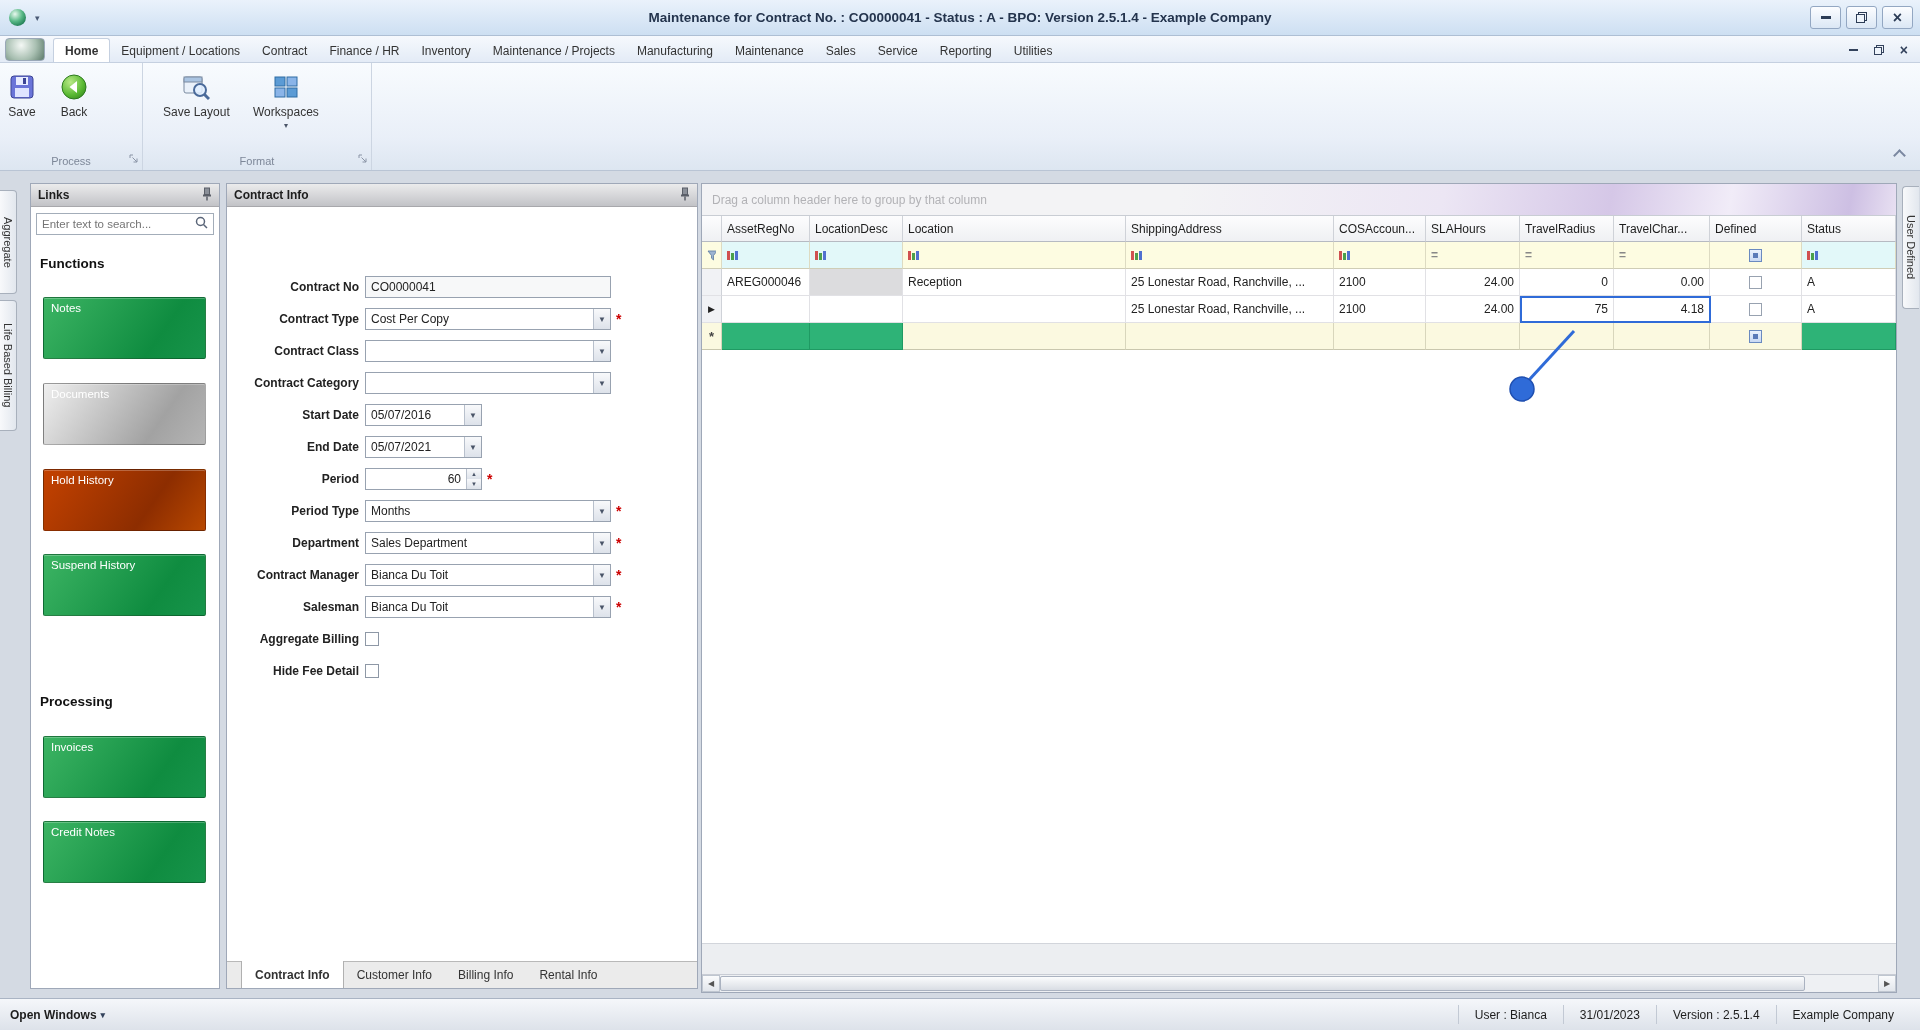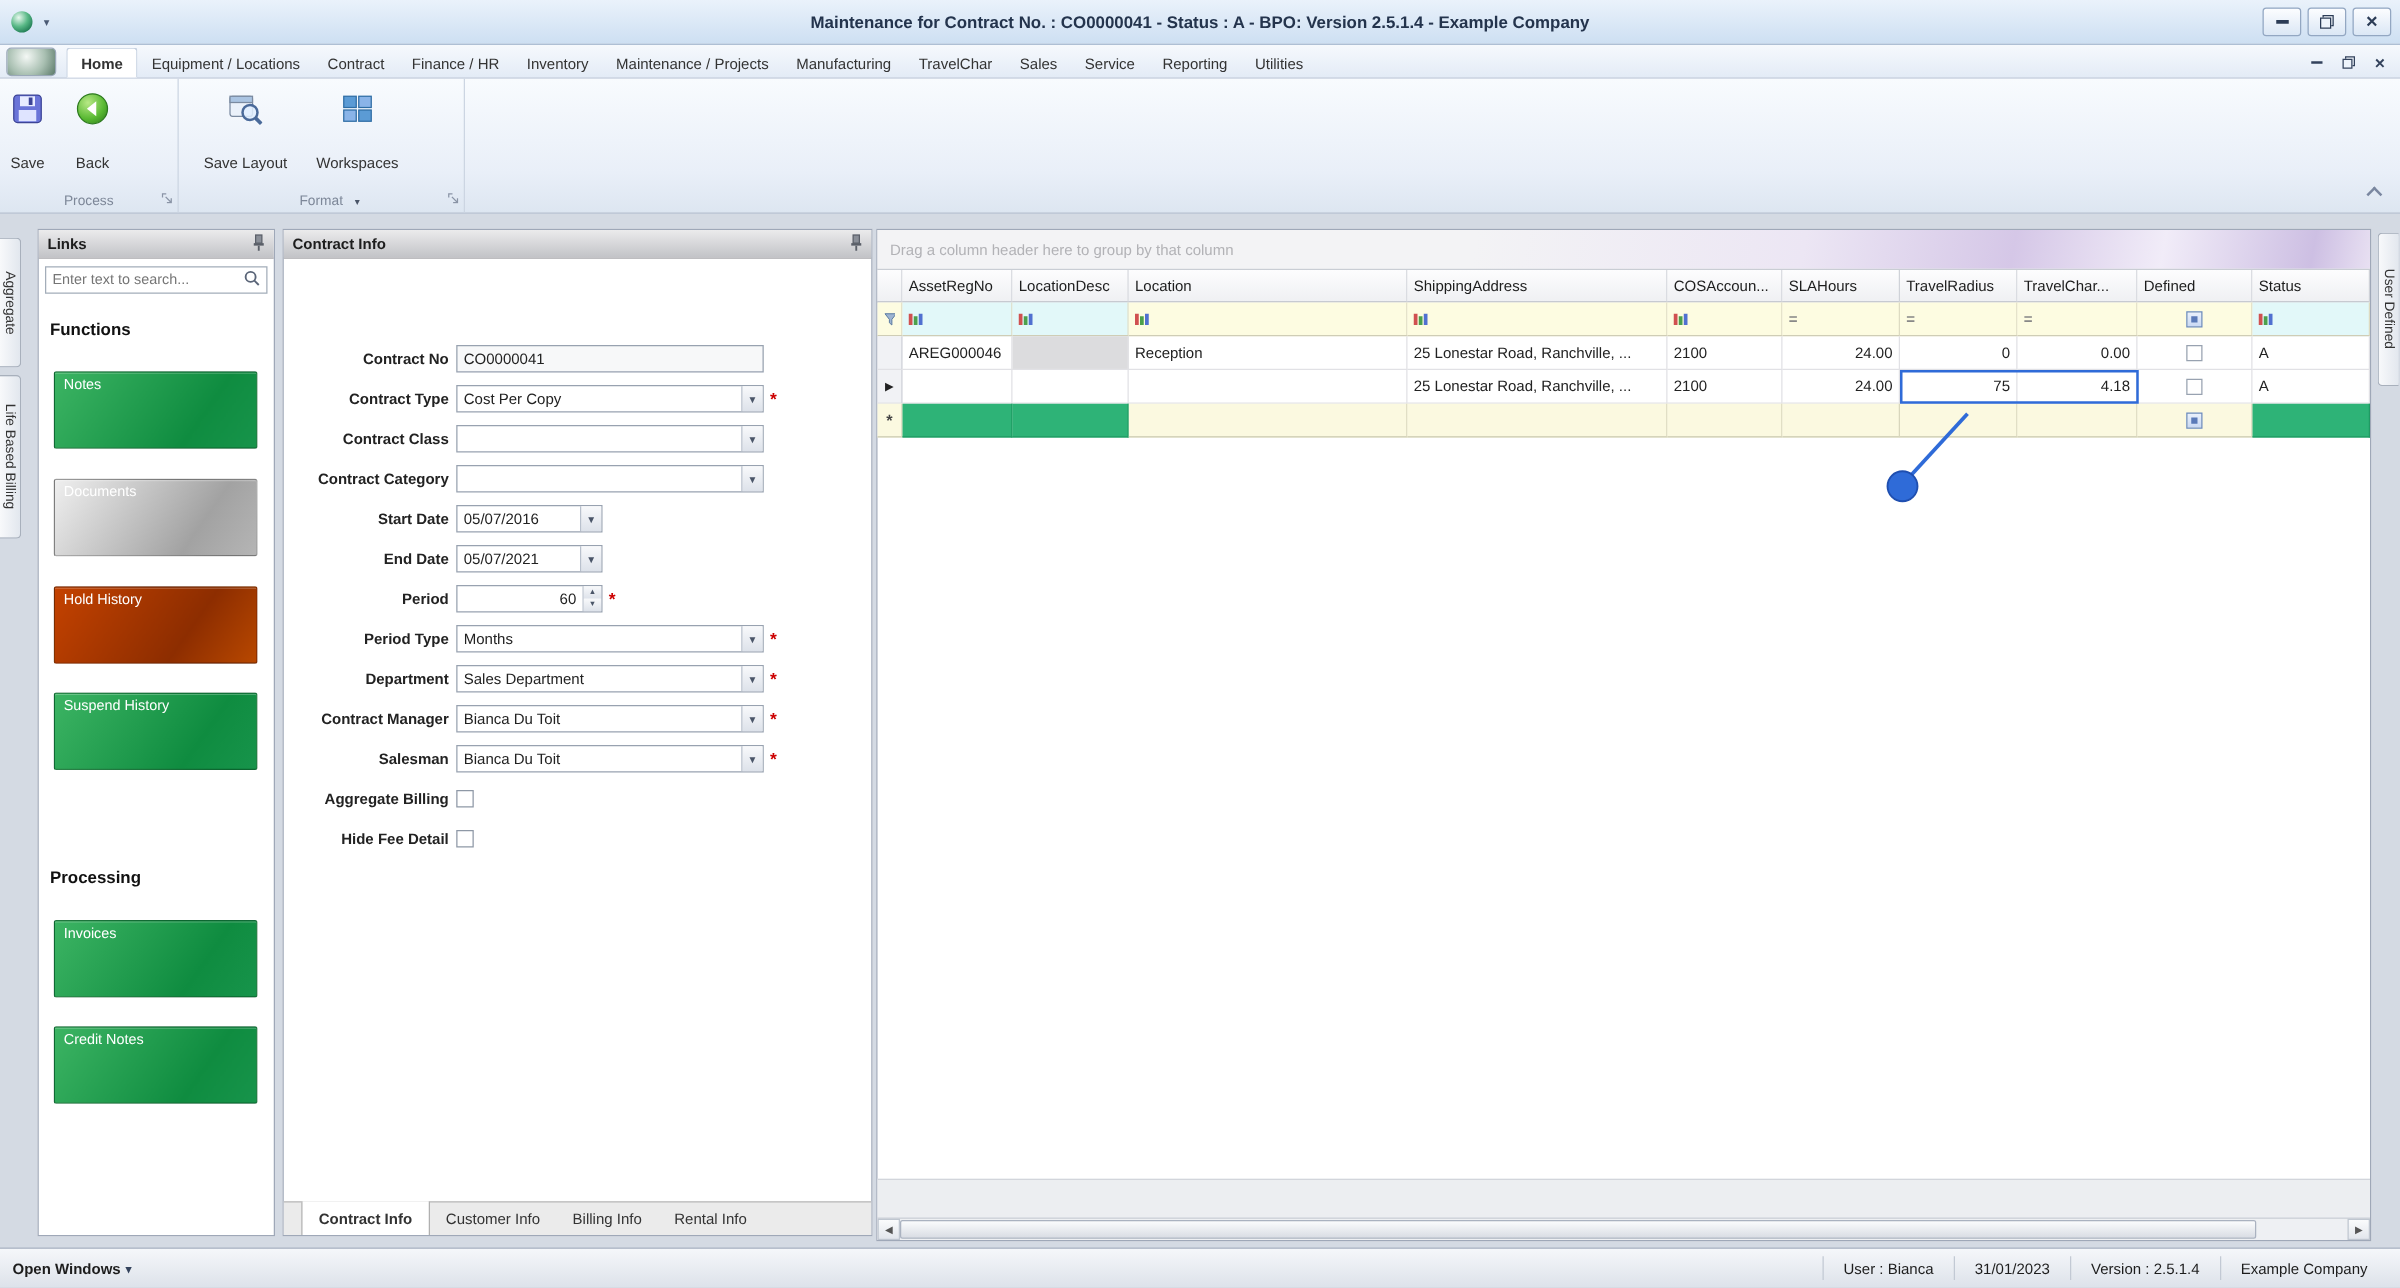--- a/index.html
+++ b/index.html
@@ -28,21 +28,21 @@
   .mdibtns{margin-left:auto;display:flex;gap:16px;margin-right:12px;align-items:center;color:#33425c;padding-bottom:5px;}
   .mdibtns .g-min{width:9px;height:2px;background:#33425c;}
   .mdibtns .g-restore{width:10px;height:10px;}
   .mdibtns .g-restore::before,.mdibtns .g-restore::after{width:6px;height:6px;border-color:#33425c;}
   .mdibtns .g-close{font-size:14px;}
 
   
   .ribbon{position:absolute;left:0;top:63px;width:1920px;height:108px;background:linear-gradient(#f8fbfe,#e9eff8 70%,#dde6f1);border-bottom:1px solid #b9c4d4;}
   .rgroup{position:absolute;top:0;height:107px;border-right:1px solid #ccd5e2;}
   .rgroup .glabel{position:absolute;left:0;right:0;bottom:3px;text-align:center;font-size:11px;color:#7d8798;}
-  .bigbtn{position:absolute;top:7px;display:flex;flex-direction:column;align-items:center;gap:22px;padding:3px 2px;border-radius:3px;}
+  .bigbtn{position:absolute;top:7px;display:flex;flex-direction:column;align-items:center;gap:4px;padding:3px 2px;border-radius:3px;}
   .bigbtn .blabel{font-size:12px;color:#333;white-space:nowrap;}
   .bigbtn .darr{font-size:8px;color:#4a5568;margin-top:-2px;}
   .launcher{position:absolute;right:4px;bottom:4px;}
   .ribbon-collapse{position:absolute;right:16px;bottom:10px;width:9px;height:9px;border-left:2px solid #7a87a0;border-top:2px solid #7a87a0;transform:rotate(45deg);}
 
   
   .vtab{position:absolute;width:17px;background:linear-gradient(90deg,#f8f9fb,#e2e7ee);border:1px solid #a8b0bc;display:flex;align-items:center;justify-content:center;}
   .vtab.left{left:0;border-left:none;border-radius:0 4px 4px 0;}
   .vtab.right{left:1902px;border-right:none;border-radius:4px 0 0 4px;}
   .vtab span{writing-mode:vertical-rl;font-size:11px;color:#333;white-space:nowrap;}
@@ -165,21 +165,21 @@
 
   <div class="tabrow">
     <div class="app-logo"></div>
     <div class="rtab active">Home</div>
     <div class="rtab">Equipment / Locations</div>
     <div class="rtab">Contract</div>
     <div class="rtab">Finance / HR</div>
     <div class="rtab">Inventory</div>
     <div class="rtab">Maintenance / Projects</div>
     <div class="rtab">Manufacturing</div>
-    <div class="rtab">TravelChar</div>
+    <div class="rtab">Maintenance</div>
     <div class="rtab">Sales</div>
     <div class="rtab">Service</div>
     <div class="rtab">Reporting</div>
     <div class="rtab">Utilities</div>
     <div class="mdibtns">
       <div class="g-min"></div>
       <div class="g-restore"></div>
       <span class="g-close">×</span>
     </div>
   </div>

